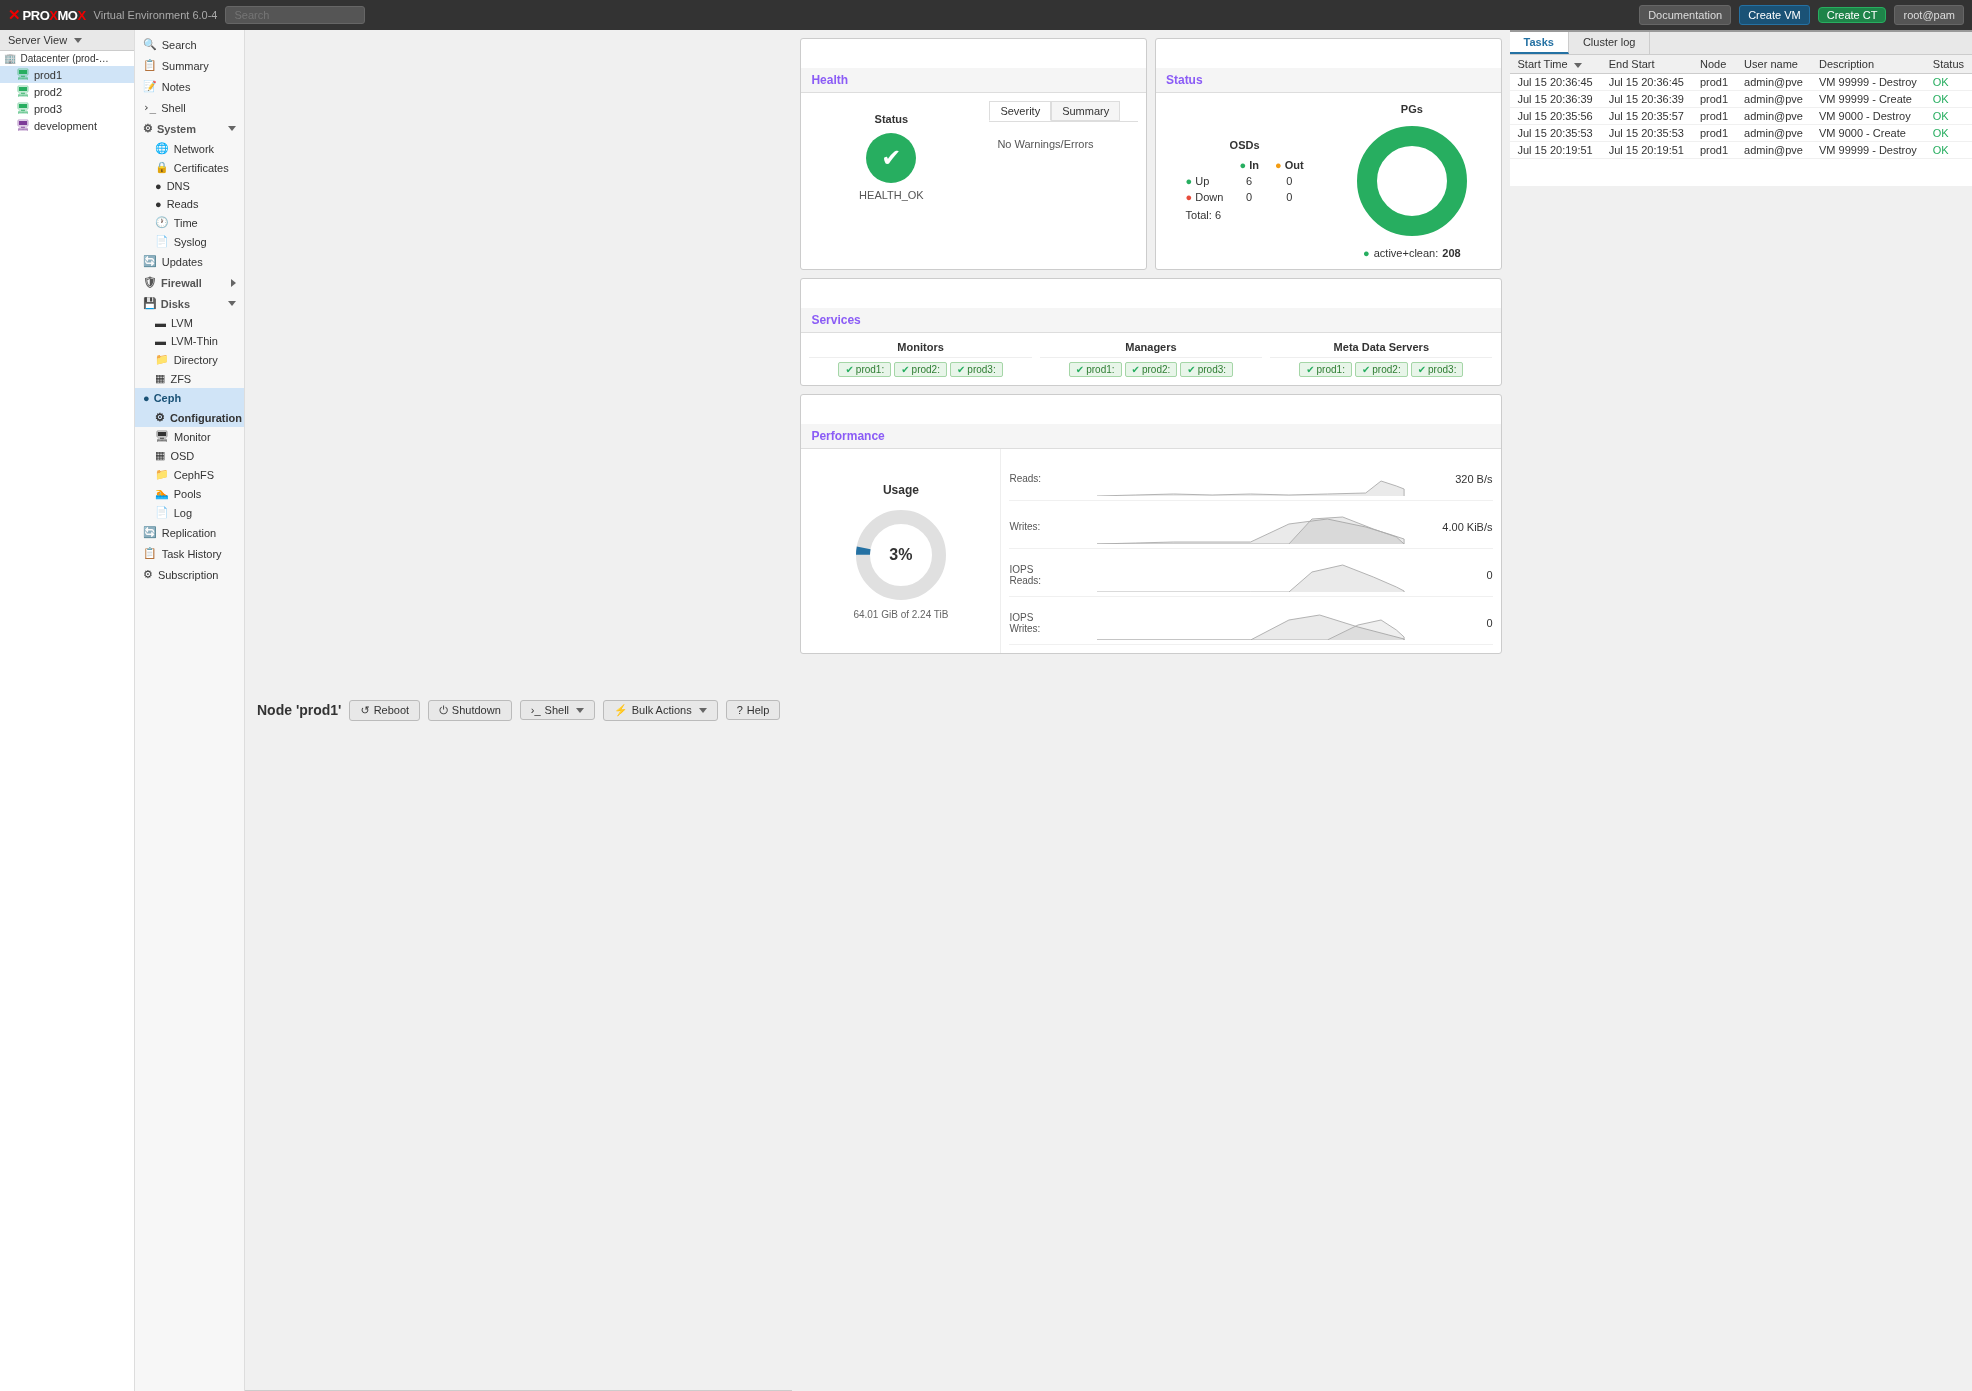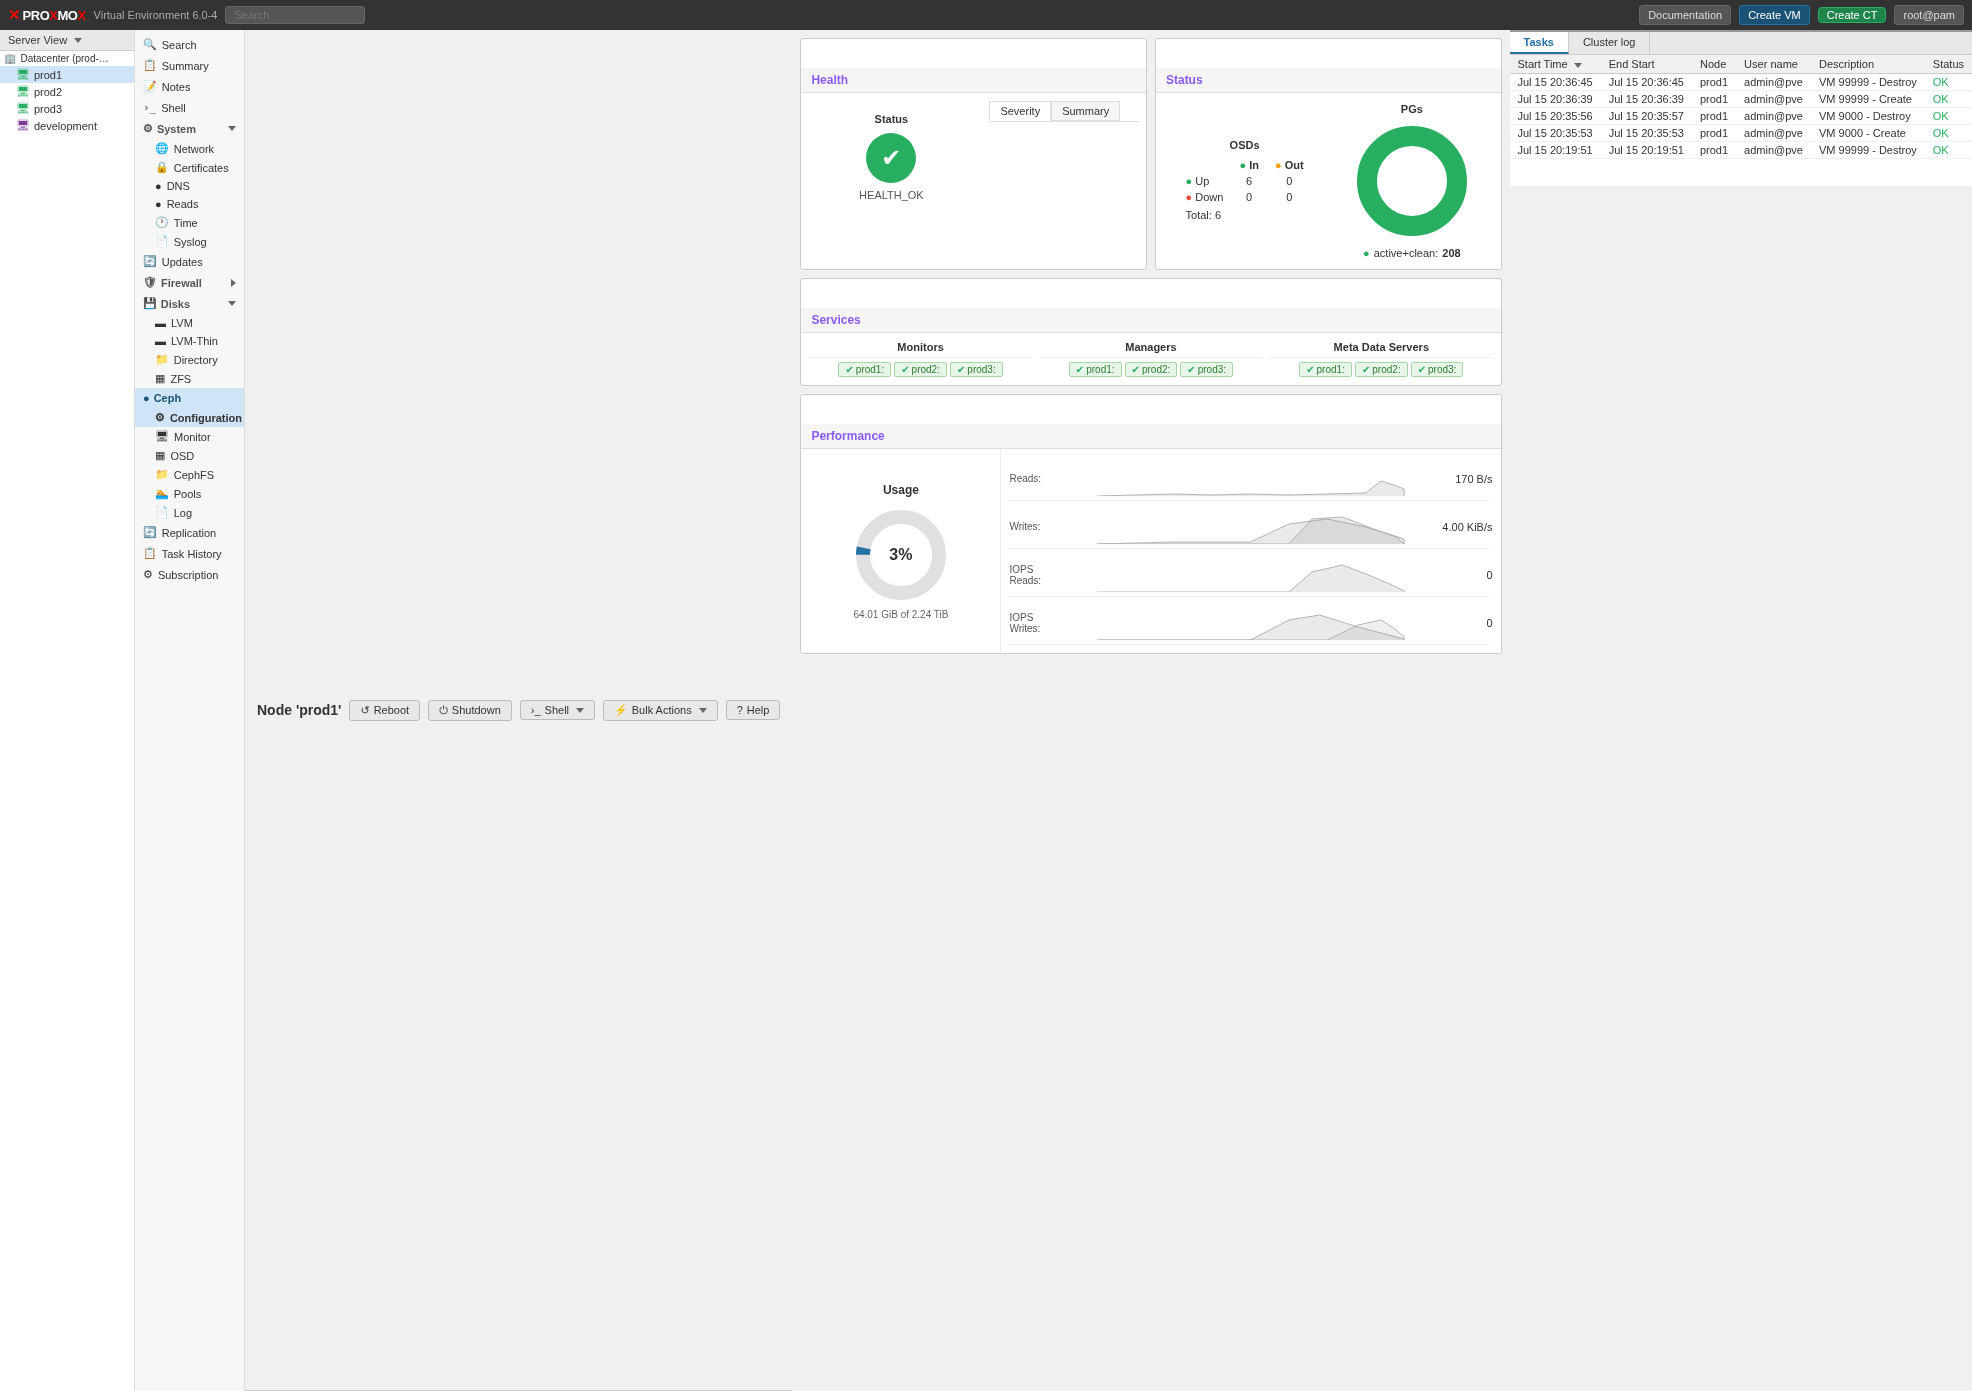--- a/index.html
+++ b/index.html
@@ -272,20 +272,21 @@
             <div class="health-left">
               <div style="font-size:11px;font-weight:bold;margin-bottom:8px;">Status</div>
               <div class="health-icon">✔</div>
               <div style="font-size:11px;margin-top:6px;color:#555;">HEALTH_OK</div>
             </div>
             <div class="health-right">
               <div class="severity-tabs">
                 <div class="severity-tab active">Severity</div>
                 <div class="severity-tab">Summary</div>
               </div>
+              <div class="no-warnings">No Warnings/Errors</div>
             </div>
           </div>
         </div>
 
         <div class="panel">
           <div class="panel-header">Status</div>
           <div style="display:grid;grid-template-columns:1fr 1fr;padding:10px;gap:10px;align-items:center;">
 
             <div>
               <div style="font-size:11px;font-weight:bold;text-align:center;margin-bottom:6px;">OSDs</div>
@@ -388,21 +389,21 @@
 
           <div class="perf-charts">
 
             <div class="perf-row">
               <div class="perf-label">Reads:</div>
               <div class="perf-chart">
                 <svg viewBox="0 0 400 35" preserveAspectRatio="none">
                   <polyline fill="rgba(150,150,150,0.2)" stroke="#aaa" stroke-width="1" points="0,35 50,34 100,33 150,34 200,33 250,34 300,33 350,32 370,20 390,25 400,28 400,35"></polyline>
                 </svg>
               </div>
-              <div class="perf-value">170 B/s</div>
+              <div class="perf-value">320 B/s</div>
             </div>
 
             <div class="perf-row">
               <div class="perf-label">Writes:</div>
               <div class="perf-chart">
                 <svg viewBox="0 0 400 35" preserveAspectRatio="none">
                   <polyline fill="rgba(150,150,150,0.2)" stroke="#aaa" stroke-width="1" points="0,35 50,34 100,33 200,33 250,15 300,10 350,18 380,25 400,30 400,35"></polyline>
                   <polyline fill="rgba(150,150,150,0.2)" stroke="#aaa" stroke-width="1" points="0,35 50,35 200,35 250,35 280,10 320,8 360,20 390,28 400,35 400,35"></polyline>
                 </svg>
               </div>

